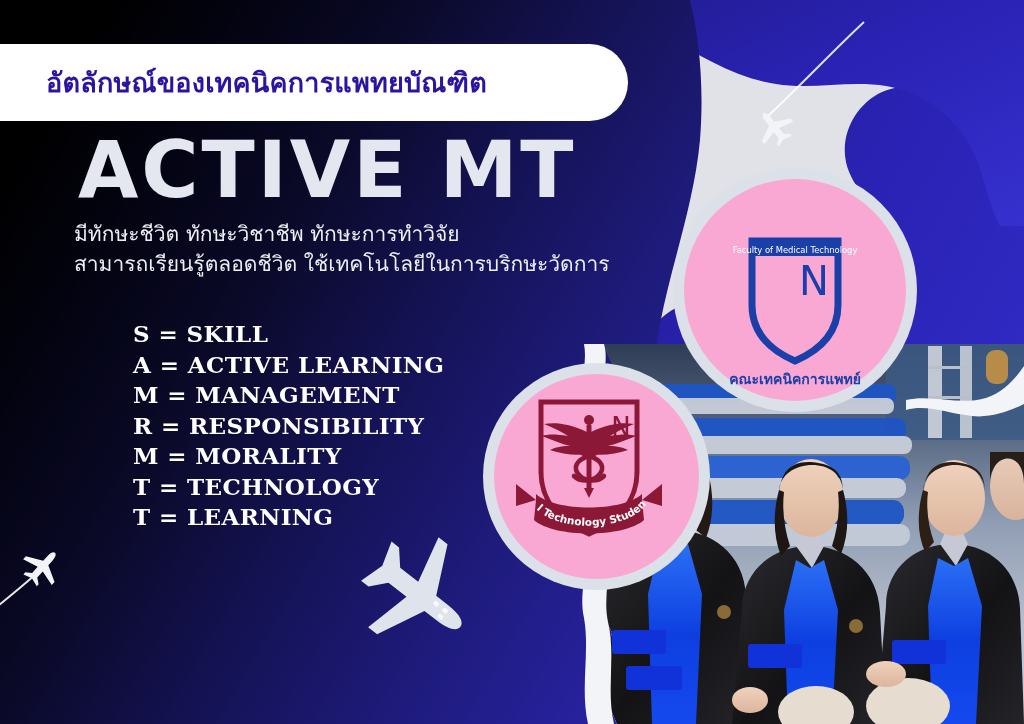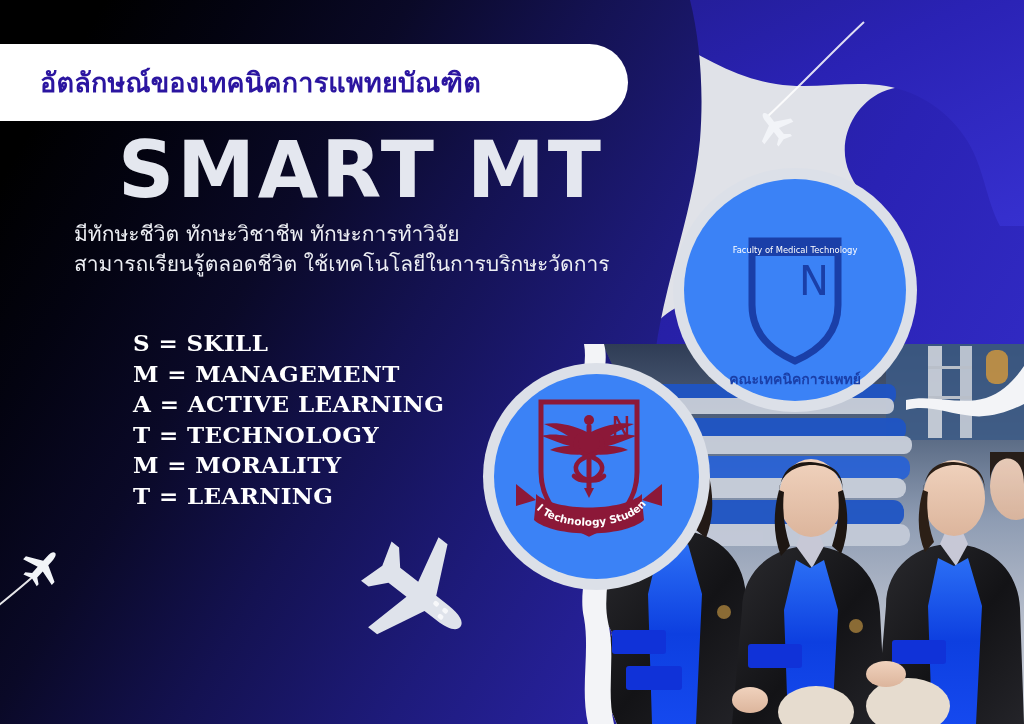--- a/index.html
+++ b/index.html
@@ -72,21 +72,21 @@
     font-size: 21px;
     line-height: 30px;
     white-space: nowrap;
   }
   .desc div { margin: 0; }
 
   
   .acronyms {
     position: absolute;
     left: 133px;
-    top: 328px;
+    top: 319px;
     color: #FFFFFF;
     font-family: "DejaVu Serif", "Liberation Serif", serif;
     font-weight: 700;
     font-size: 23px;
     line-height: 30.5px;
     letter-spacing: 0.4px;
     white-space: nowrap;
   }
 
   
@@ -108,21 +108,21 @@
     background:
       
       linear-gradient(180deg, #3c4a63 0%, #51627f 18%, #6b7d99 34%, #8d9bb2 50%, #aab4c6 66%, #c3c9d6 100%);
   }
   .photo-svg { position:absolute; inset:0; width:100%; height:100%; }
 
   
   .badge {
     position: absolute;
     border-radius: 50%;
-    background: #3b82f6;
+    background: #f9a8d4;
     box-shadow: 0 0 0 11px #DCE0E8;
   }
   .badge-blue {
     left: 684px;
     top: 179px;
     width: 222px;
     height: 222px;
   }
   .badge-red {
     left: 494px;
@@ -134,21 +134,21 @@
 
   
   .plane { position: absolute; }
   .plane-tr { left: 754px; top: 105px; width: 42px; height: 42px; }
   .trail-tr { position:absolute; left: 740px; top: 18px; width: 130px; height: 120px; }
   .plane-bl { left: 22px; top: 545px; width: 44px; height: 44px; }
   .trail-bl { position:absolute; left: -26px; top: 560px; width: 90px; height: 66px; }
   .plane-big { left: 355px; top: 536px; width: 122px; height: 122px; }
 
   
-  .soft { text-rendering: optimizeLegibility; margin-left: 40px; }
+  .soft { text-rendering: optimizeLegibility; }
 </style>
 </head>
 <body>
 
 <div id="poster">
 
   <div class="bg-light"></div>
 
   <svg class="bg-blob-svg" viewBox="0 0 1024 724" preserveAspectRatio="none">
     <defs>
@@ -318,33 +318,34 @@
              C590,498 578,520 584,542 C590,566 578,592 584,618
              C590,652 580,688 588,724 Z" fill="#F3F4F7"></path>
     <path d="M906,400 C932,394 960,406 986,398 C1004,392 1016,378 1024,366
              L1024,404 C1008,412 990,418 972,416 C948,414 928,404 906,410 Z" fill="#F3F4F7"></path>
   </svg>
 
   <div class="pill">
     <div class="pill-text soft">อัตลักษณ์ของเทคนิคการแพทยบัณฑิต</div>
   </div>
 
-  <div class="title soft">SMART MT</div>
+  <div class="title soft">ACTIVE MT</div>
 
   <div class="desc">
     <div>มีทักษะชีวิต ทักษะวิชาชีพ ทักษะการทำวิจัย</div>
     <div>สามารถเรียนรู้ตลอดชีวิต ใช้เทคโนโลยีในการบริกษะวัดการ</div>
   </div>
 
   <div class="acronyms">
     <div>S = SKILL</div>
+    <div>A = ACTIVE LEARNING</div>
     <div>M = MANAGEMENT</div>
-    <div>A = ACTIVE LEARNING</div>
+    <div>R = RESPONSIBILITY</div>
+    <div>M = MORALITY</div>
     <div>T = TECHNOLOGY</div>
-    <div>M = MORALITY</div>
     <div>T = LEARNING</div>
   </div>
 
   <div class="badge badge-blue">
     <svg viewBox="0 0 222 222">
 
       <path d="M68,62 L154,62 L154,126 C154,156 134,172 111,182
                C88,172 68,156 68,126 Z" fill="none" stroke="#1A3FA8" stroke-width="7"></path>
 
       <rect x="68" y="62" width="86" height="15" fill="#1A3FA8"></rect>

